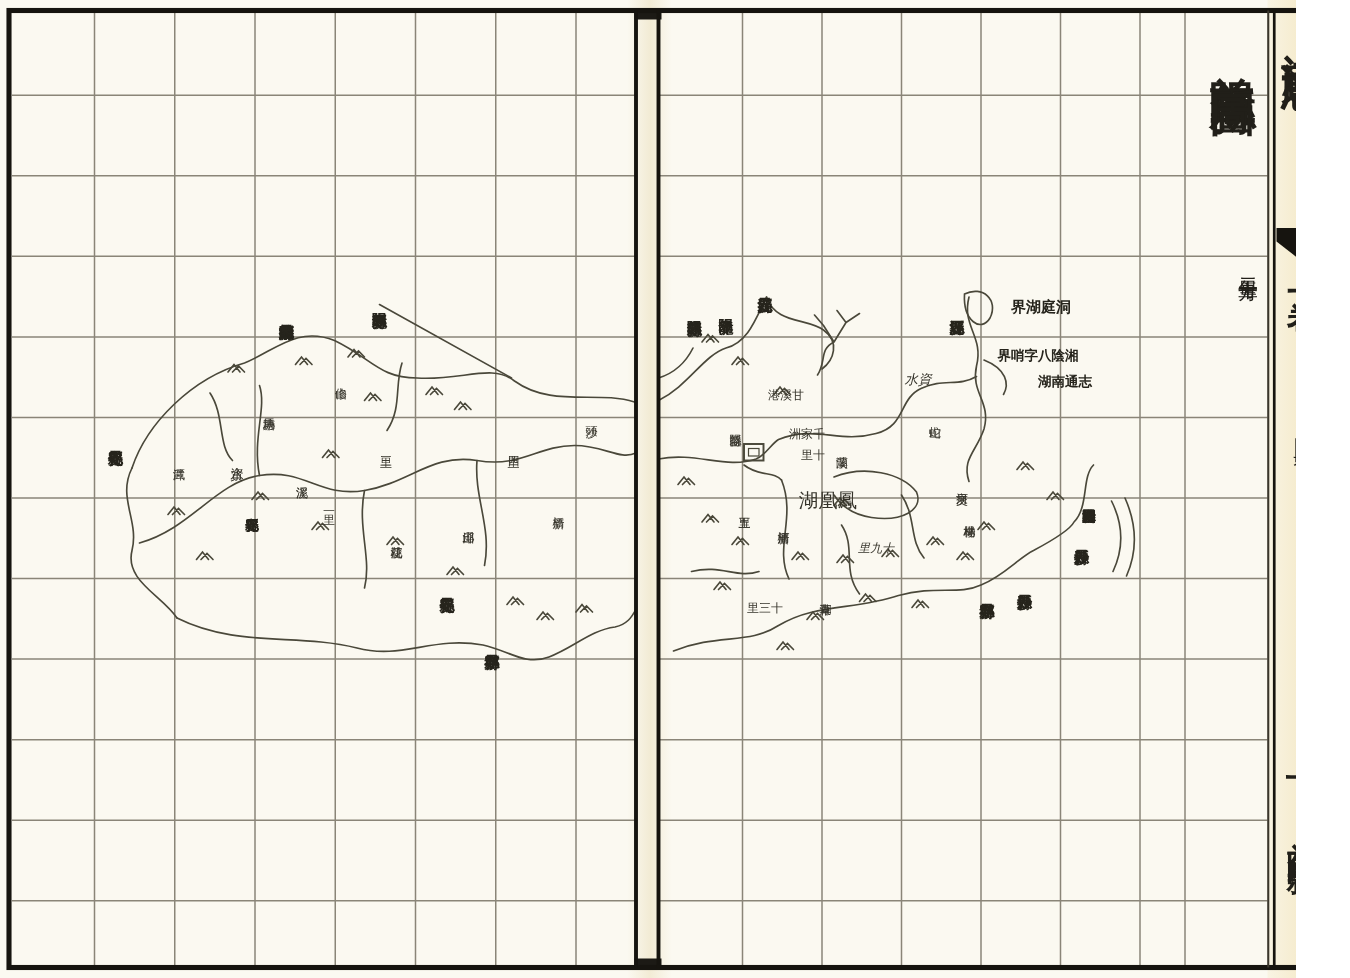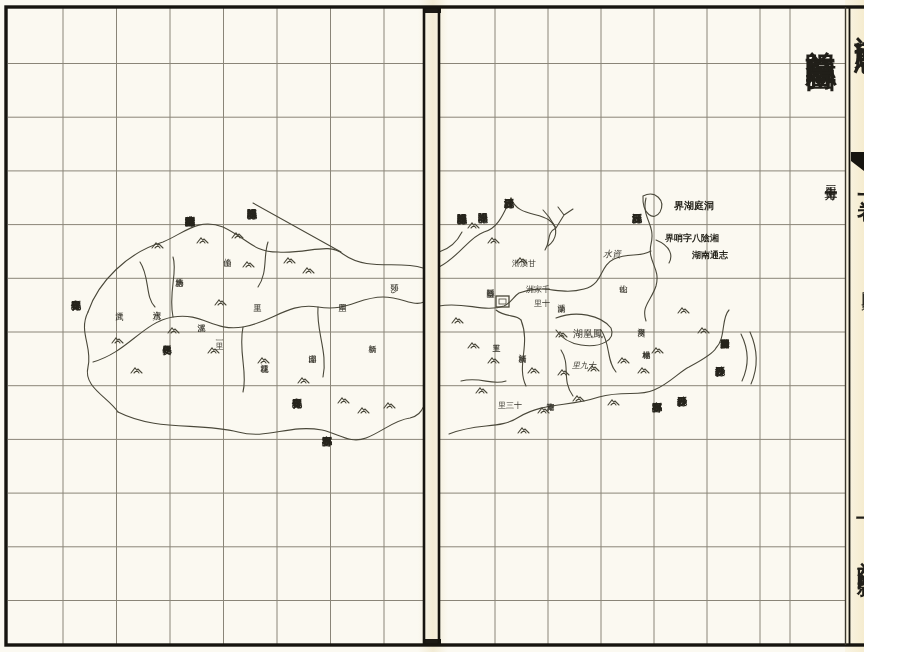--- a/index.html
+++ b/index.html
@@ -200,21 +200,21 @@
       <div class="lbl v b" style="left: 509px; top: 190px; font-size: 10px; font-weight: bold;">沅江縣界</div>
       <div class="lbl v b" style="left: 637px; top: 205px; font-size: 10px; font-weight: bold;">沅江縣界</div>
       <div class="lbl h b" style="left: 694px; top: 200px; font-size: 10px; font-weight: bold;">界湖庭洞</div>
       <div class="lbl h b" style="left: 692px; top: 234px; font-size: 9px; font-weight: bold;">界哨字八陰湘</div>
       <div class="lbl h b" style="left: 710px; top: 251px; font-size: 9px; font-weight: bold;">湖南通志</div>
       <div class="lbl v b" style="left: 724px; top: 304px; font-size: 9px; height: 56px; font-weight: bold;">湘陰縣沙田閘界</div>
       <div class="lbl v b" style="left: 720px; top: 358px; font-size: 10px; font-weight: bold;">長沙縣界</div>
       <div class="lbl v b" style="left: 682px; top: 388px; font-size: 10px; font-weight: bold;">長沙縣界</div>
       <div class="lbl v b" style="left: 657px; top: 394px; font-size: 10px; font-weight: bold;">寧鄉縣界</div>
       <div class="lbl h" style="left: 612px; top: 250px; font-size: 9px; font-style: italic;">水資</div>
-      <div class="lbl h" style="left: 588px; top: 328px; font-size: 10px; text-align: right;">湖凰鳳</div>
+      <div class="lbl h" style="left: 552px; top: 328px; font-size: 13px; text-align: right;">湖凰鳳</div>
       <div class="lbl h" style="left: 584px; top: 362px; font-size: 8px; font-style: italic;">里九十</div>
       <div class="lbl h" style="left: 510px; top: 402px; font-size: 8px;">里三十</div>
       <div class="lbl v" style="left: 549px; top: 396px; font-size: 8px;">青草湖</div>
       <div class="lbl v" style="left: 489px; top: 283px; font-size: 8px;">益陽縣</div>
       <div class="lbl h" style="left: 524px; top: 260px; font-size: 8px;">港溪甘</div>
       <div class="lbl h" style="left: 538px; top: 286px; font-size: 8px;">洲家千</div>
       <div class="lbl h" style="left: 542px; top: 260px; font-size: 8px; margin-top: 40px;">里十</div>
       <div class="lbl v" style="left: 640px; top: 322px; font-size: 8px;">泉交河</div>
       <div class="lbl v" style="left: 622px; top: 278px; font-size: 8px;">蛇山</div>
       <div class="lbl v" style="left: 560px; top: 298px; font-size: 8px;">蘭溪</div>

